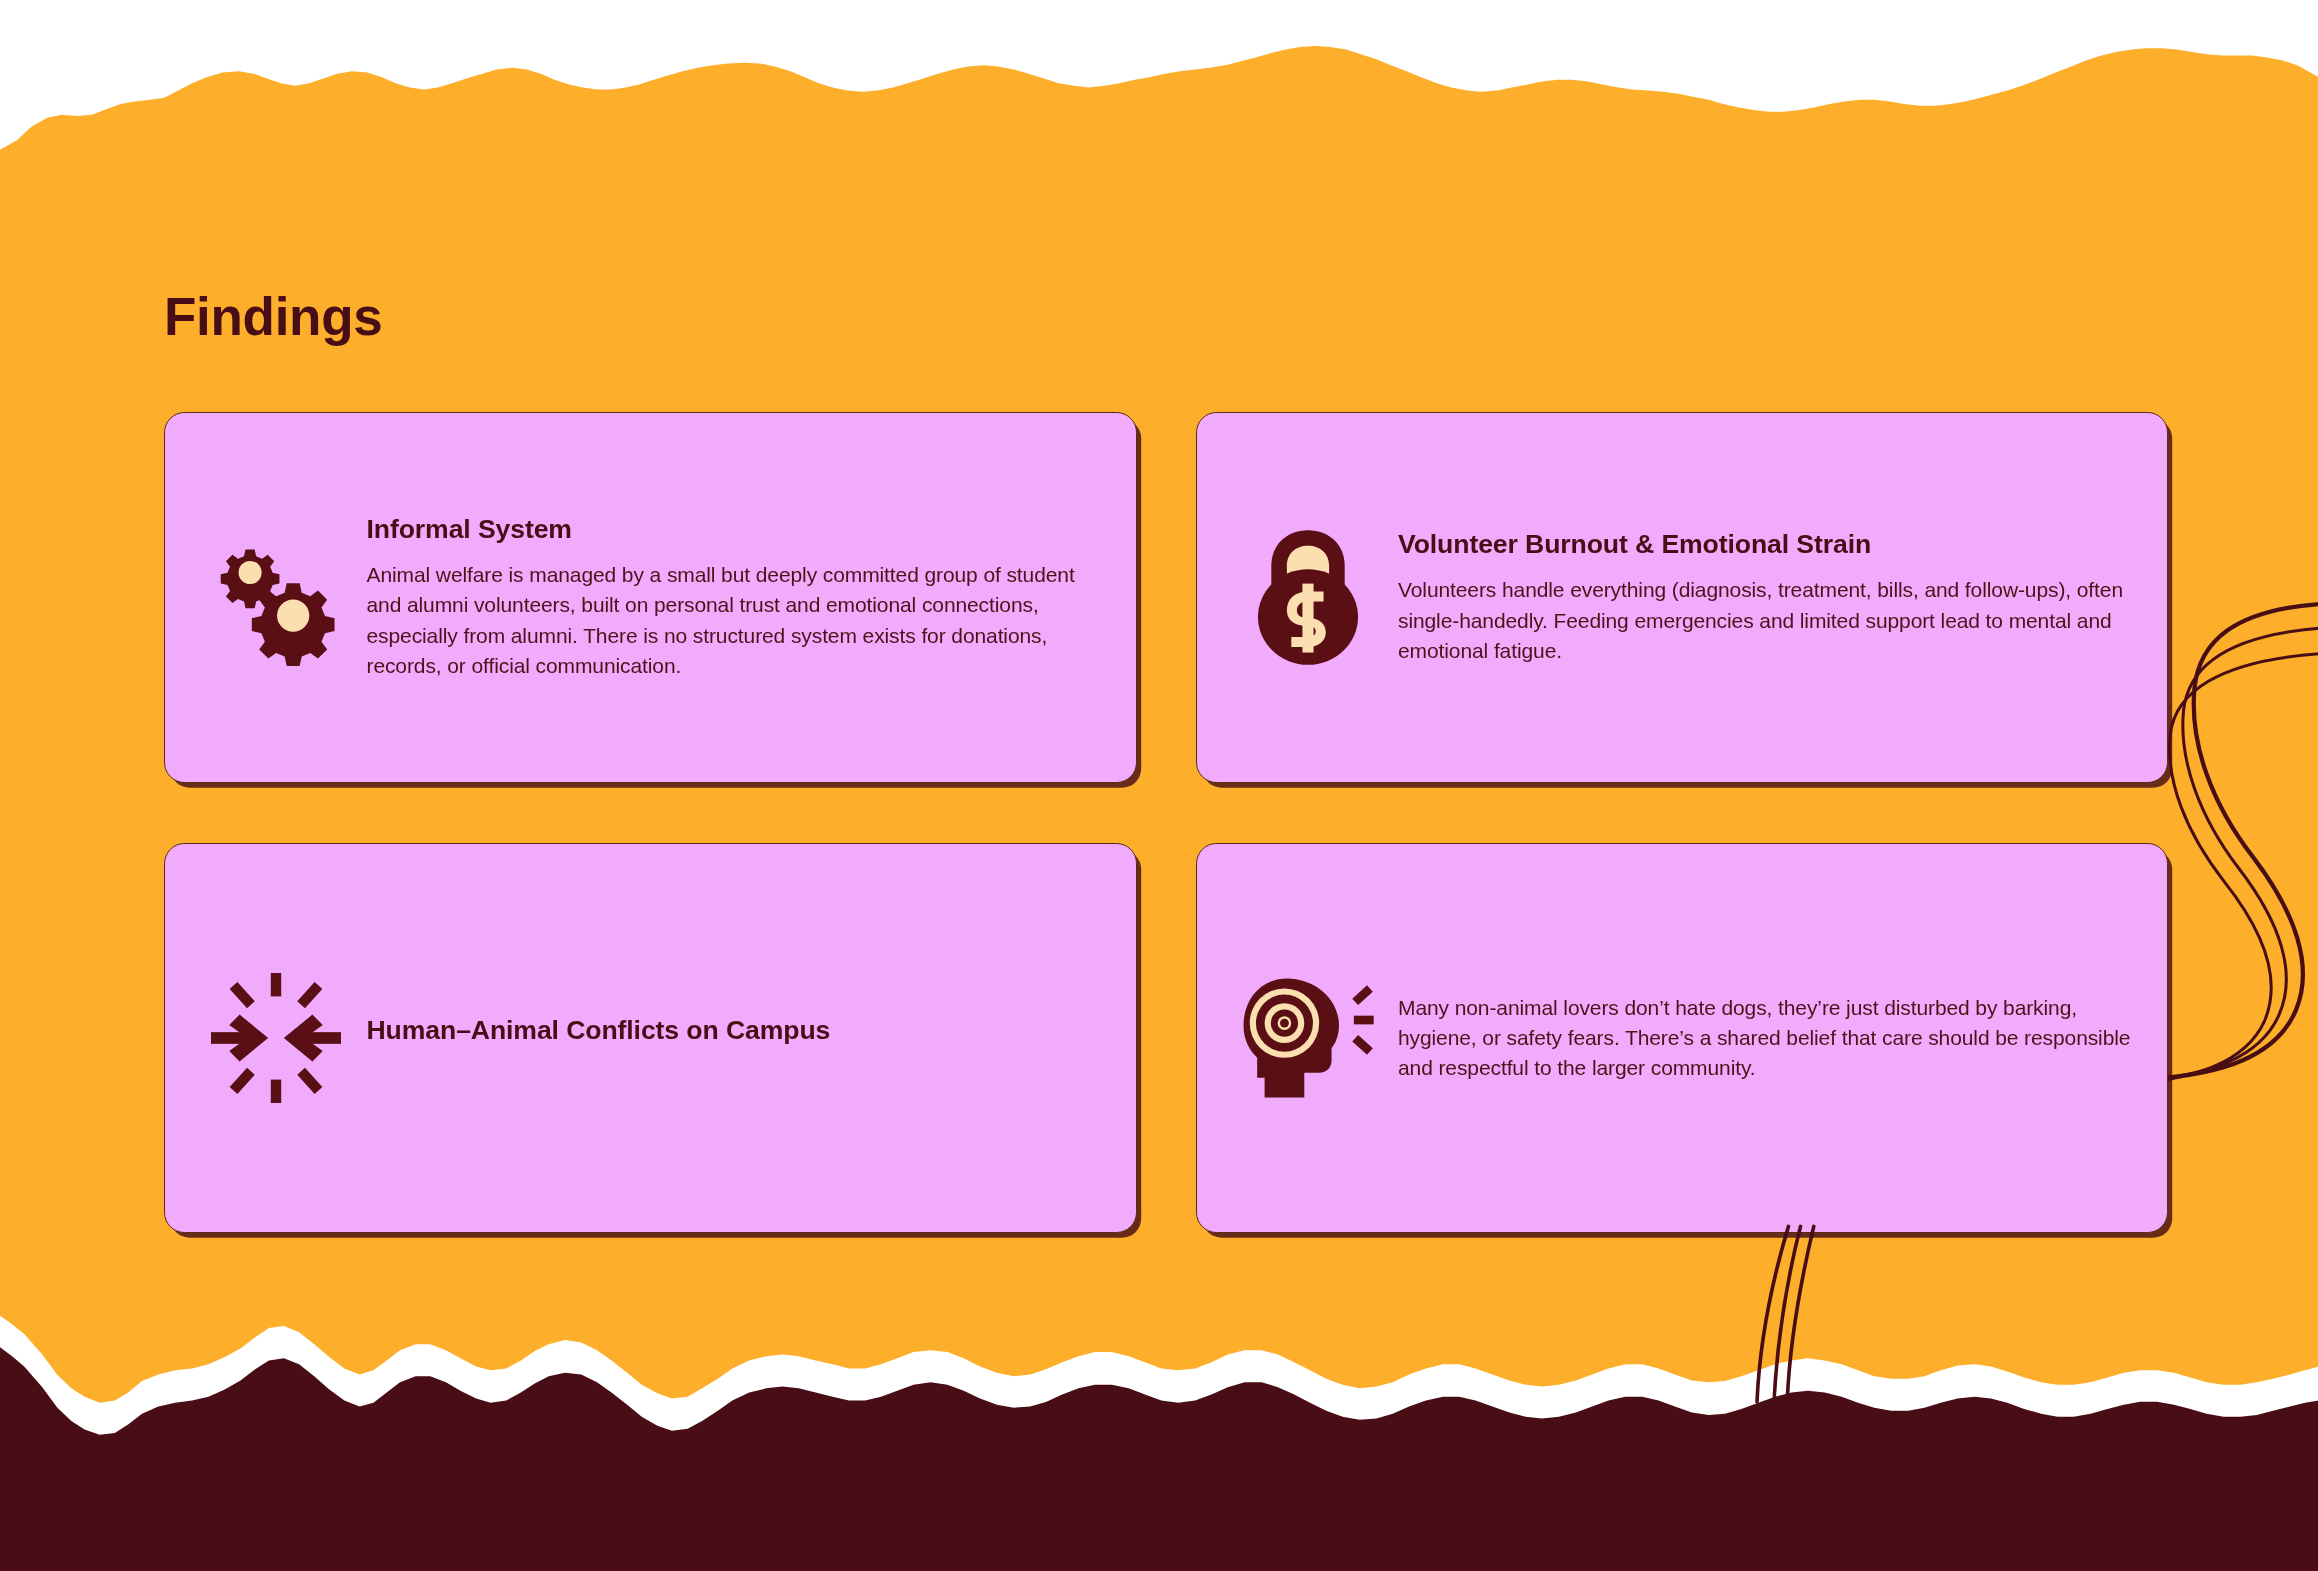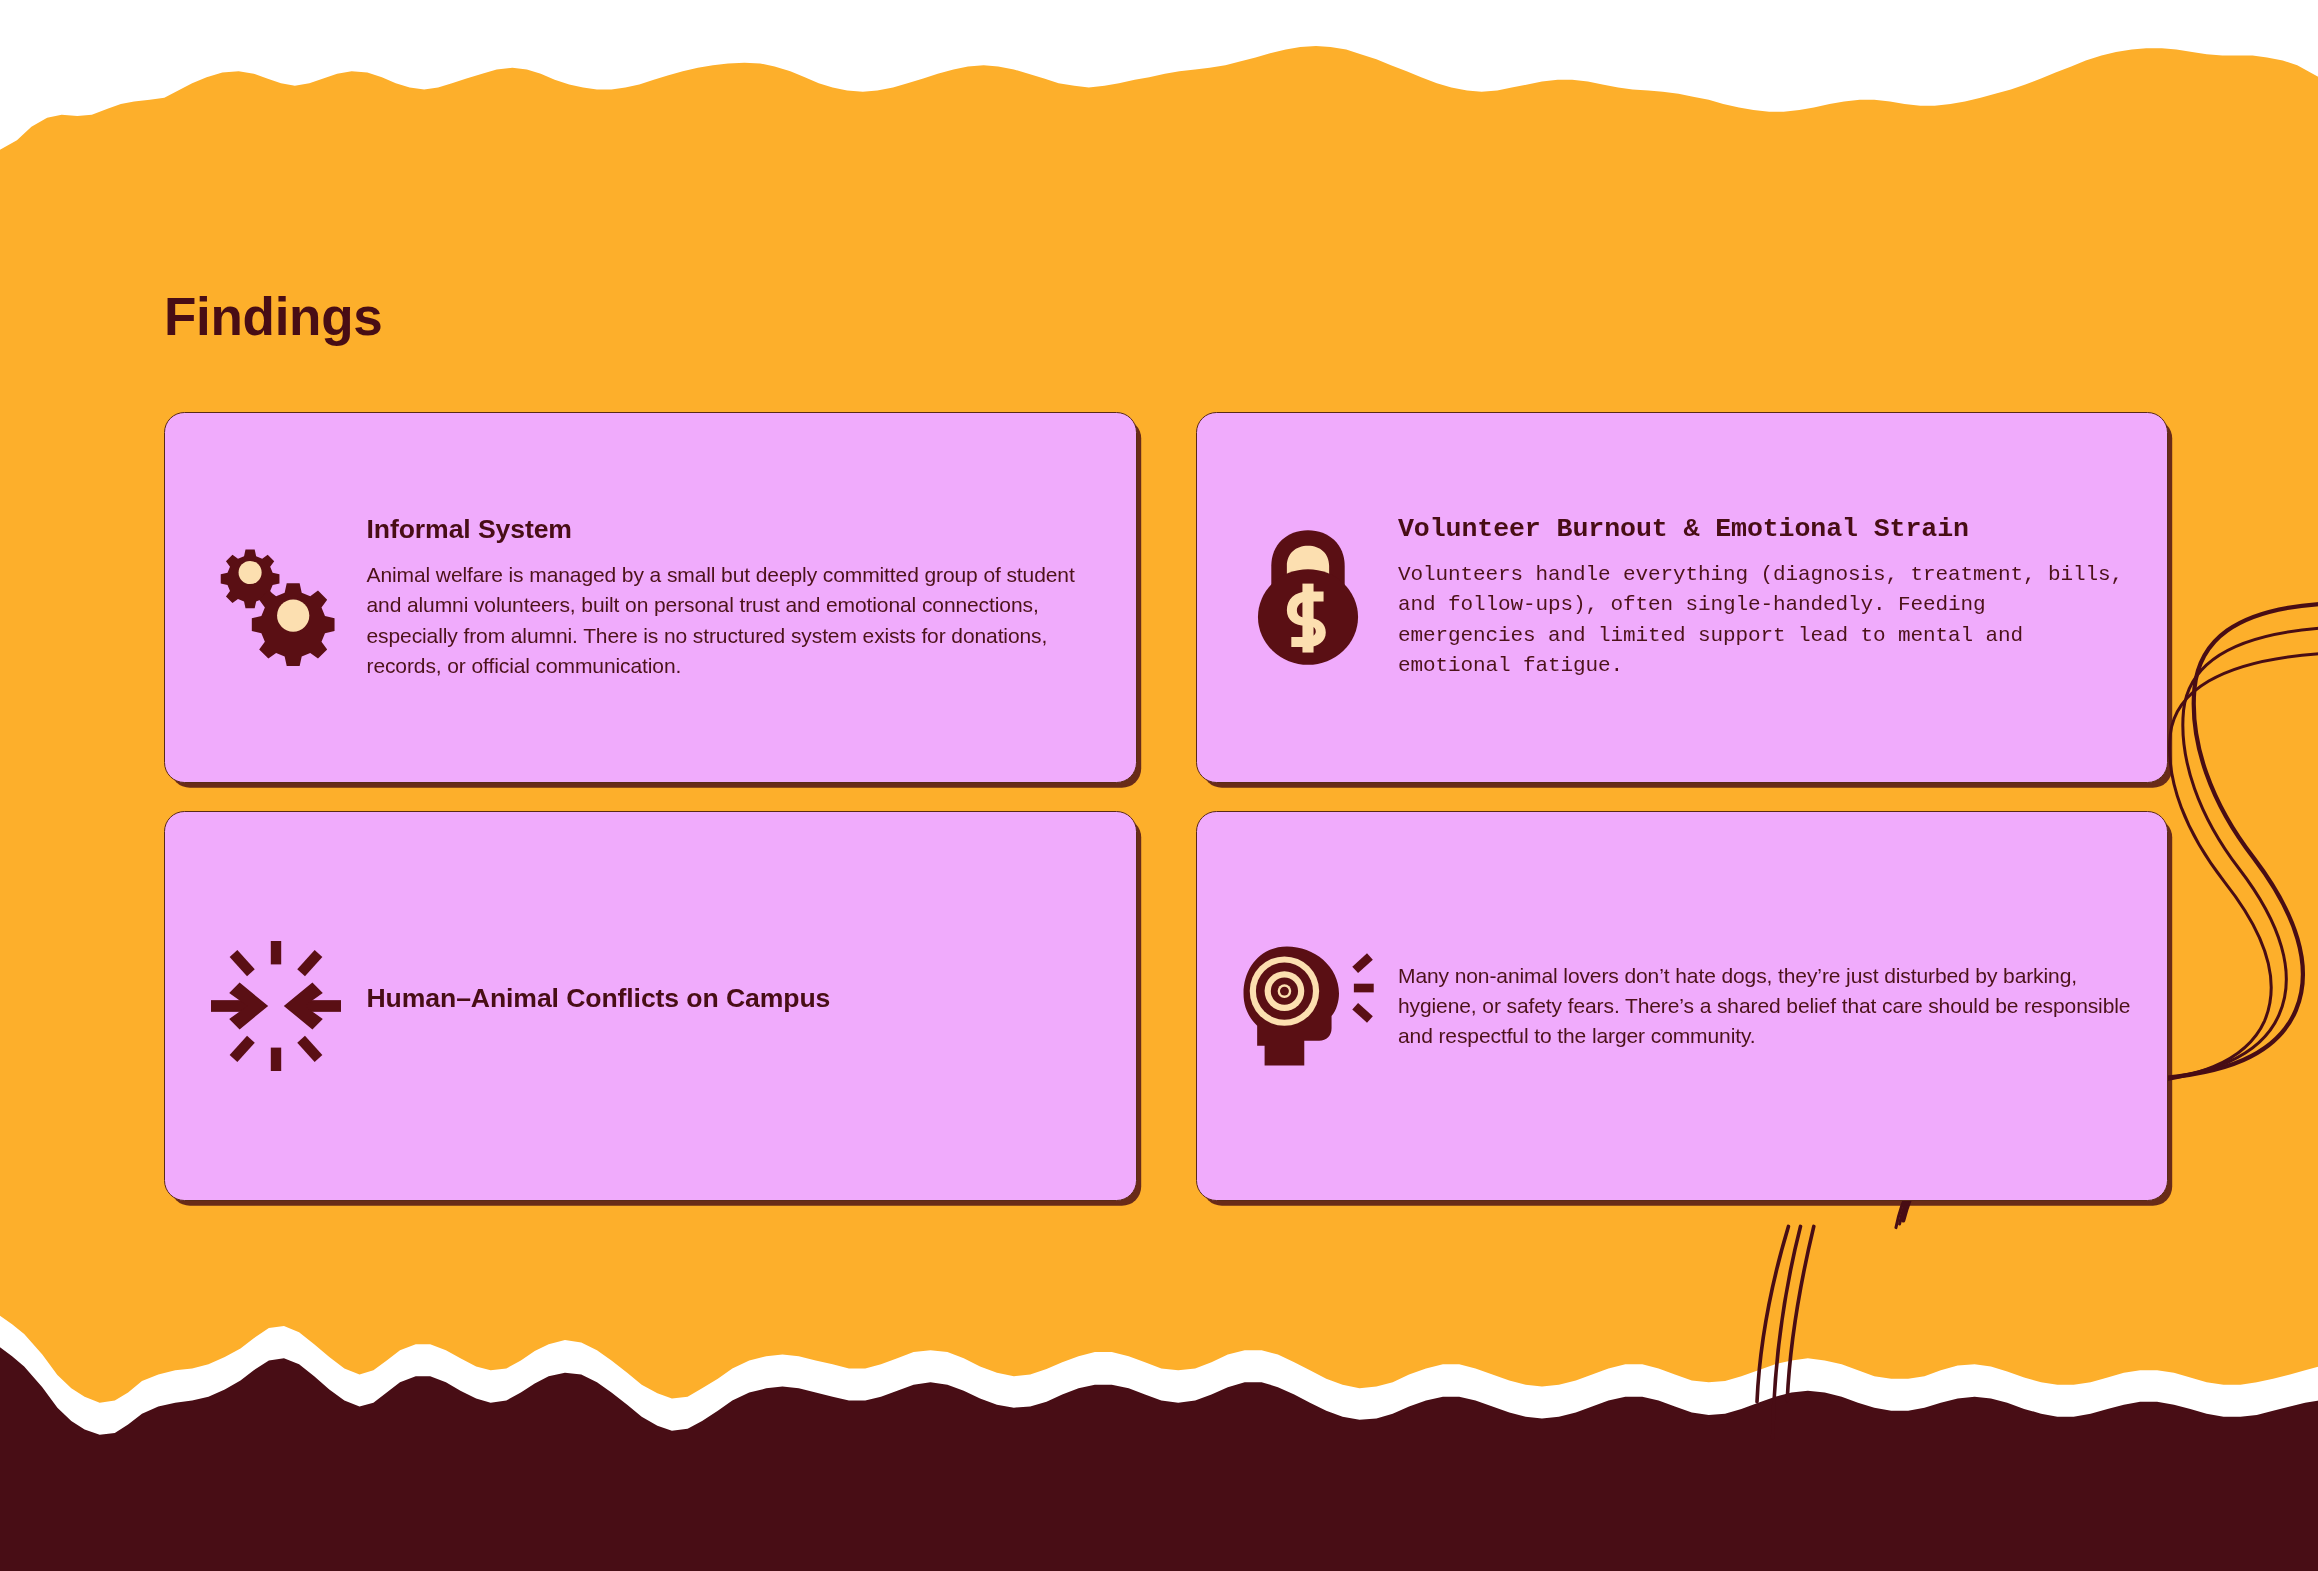--- a/index.html
+++ b/index.html
@@ -58,36 +58,36 @@
     position: absolute;
     left: 164px;
     top: 412px;
     width: 2004px;
   }
   .card-row {
     display: flex;
     gap: 59px;
   }
   .card-row + .card-row {
-    margin-top: 28px;
+    margin-top: 60px;
   }
   .card {
     position: relative;
     width: 973px;
     box-sizing: border-box;
     background: #f0abfc;
     border: 1.8px solid #5A2A16;
     border-radius: 20.5px;
     box-shadow: 5.4px 6px 0 -1.2px rgba(72,13,21,0.82);
     display: flex;
     align-items: center;
     padding: 15.7px 26.6px 15.7px 20.5px;
   }
   .card.c1 { height: 371px; }
-  .card.c2 { height: 371px; font-family: Liberation Mono, monospace; }
+  .card.c2 { height: 371px; }
   .card.c3 { height: 390px; }
   .card.c4 { height: 390px; }
 
   .card-icon {
     flex: 0 0 181px;
     width: 181px;
     display: flex;
     align-items: center;
     justify-content: center;
   }

